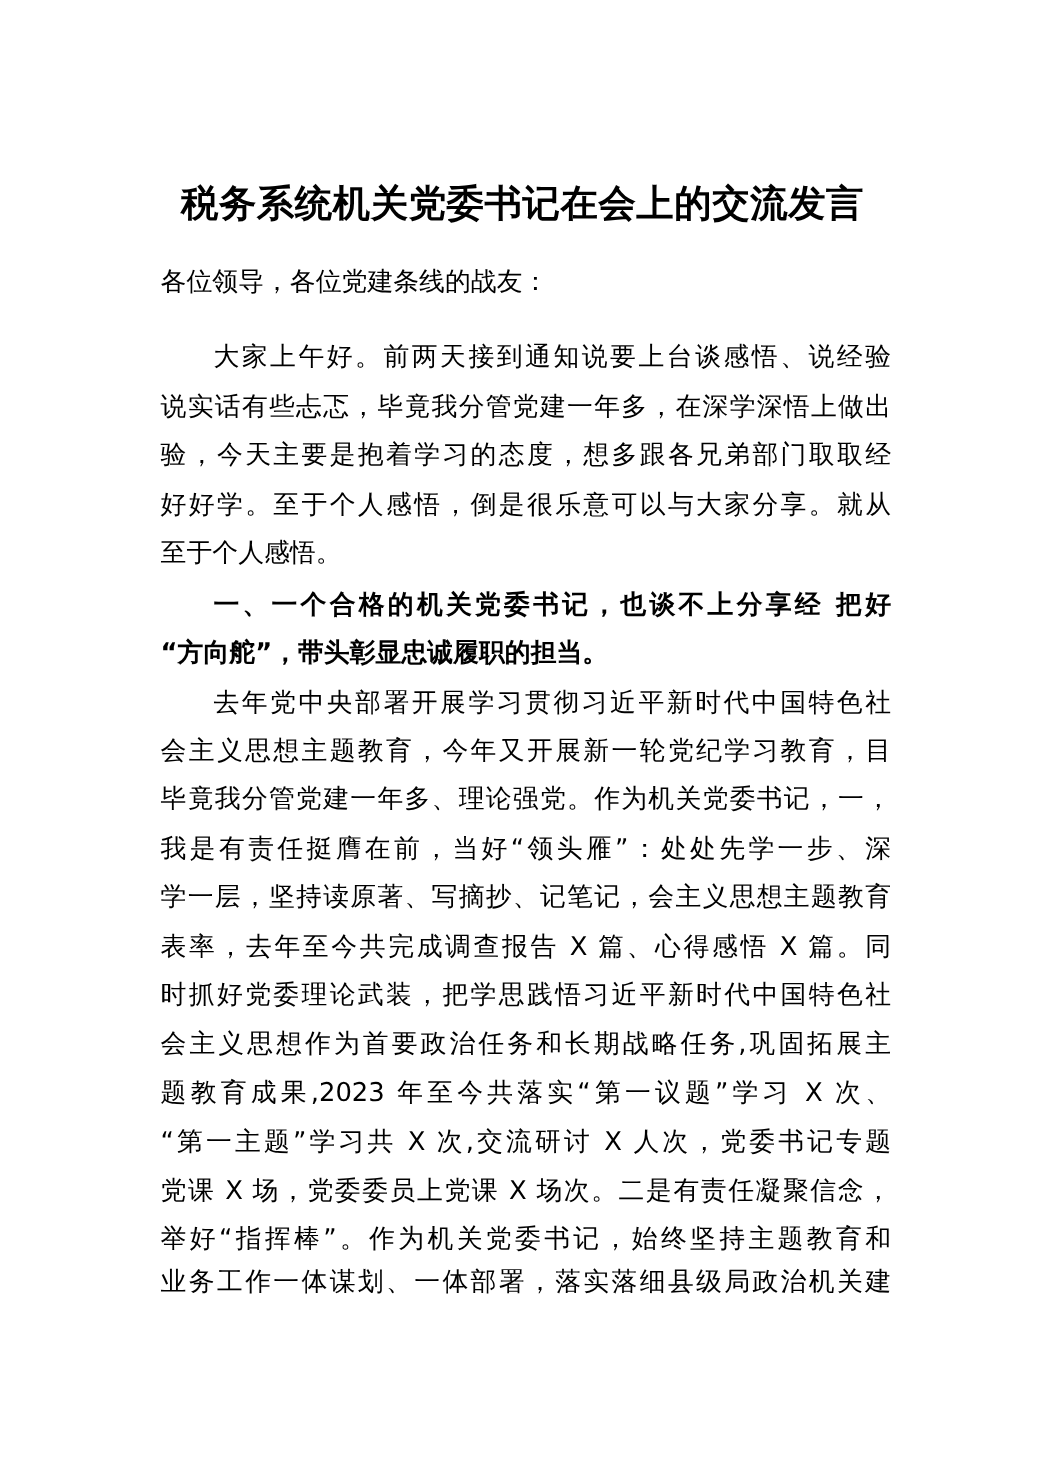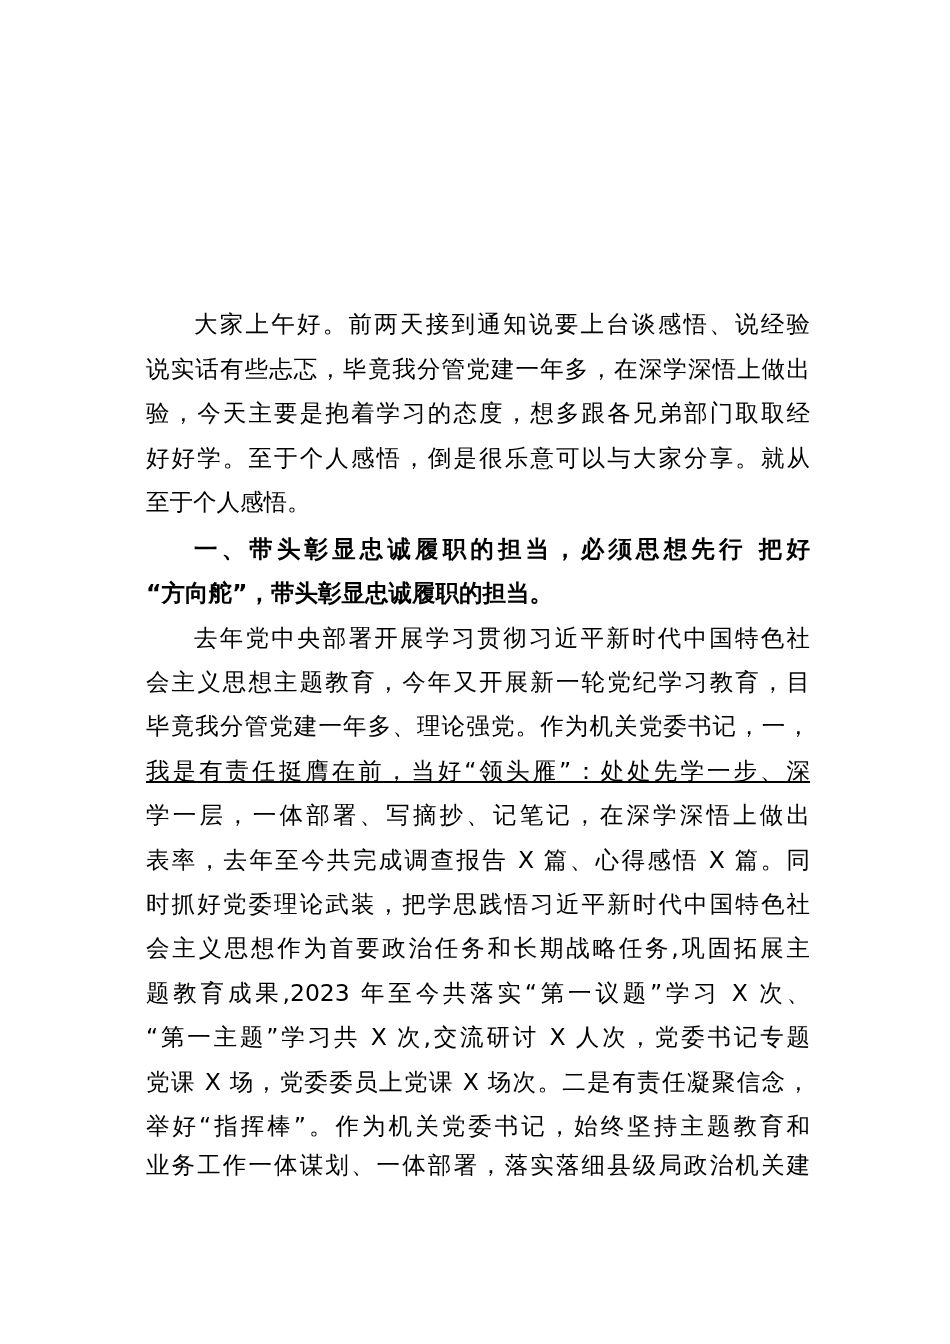--- a/index.html
+++ b/index.html
@@ -56,41 +56,43 @@
     }
     .line.heading {
       font-weight: bold;
     }
   </style>
 </head>
 <body>
 
 <div class="page">
 
+  <div class="title">税务系统机关党委书记在会上的交流发言</div>
 
+  <div class="line last" style="top:236px;">各位领导，各位党建条线的战友：</div>
 
   <div>
     <div class="line indent" style="top:304px;">大家上午好。前两天接到通知说要上台谈感悟、说经验</div>
     <div class="line" style="top:349px;">说实话有些忐忑，毕竟我分管党建一年多，在深学深悟上做出</div>
     <div class="line" style="top:393px;">验，今天主要是抱着学习的态度，想多跟各兄弟部门取取经</div>
     <div class="line" style="top:438px;">好好学。至于个人感悟，倒是很乐意可以与大家分享。就从</div>
     <div class="line last" style="top:482px;">至于个人感悟。</div>
   </div>
 
   <div>
-    <div class="line indent heading" style="top:529px;">一、带头彰显忠诚履职的担当，必须思想先行 把好</div>
+    <div class="line indent heading" style="top:529px;">一、一个合格的机关党委书记，也谈不上分享经 把好</div>
     <div class="line heading last" style="top:573px;">“方向舵”，带头彰显忠诚履职的担当。</div>
   </div>
 
   <div>
     <div class="line indent" style="top:618px;">去年党中央部署开展学习贯彻习近平新时代中国特色社</div>
     <div class="line" style="top:662px;">会主义思想主题教育，今年又开展新一轮党纪学习教育，目</div>
     <div class="line" style="top:706px;">毕竟我分管党建一年多、理论强党。作为机关党委书记，一，</div>
-    <div class="line" style="top:751px;text-decoration:underline;">我是有责任挺膺在前，当好“领头雁”：处处先学一步、深</div>
-    <div class="line" style="top:795px;">学一层，一体部署、写摘抄、记笔记，在深学深悟上做出</div>
+    <div class="line" style="top:751px;">我是有责任挺膺在前，当好“领头雁”：处处先学一步、深</div>
+    <div class="line" style="top:795px;">学一层，坚持读原著、写摘抄、记笔记，会主义思想主题教育</div>
     <div class="line" style="top:840px;">表率，去年至今共完成调查报告 X 篇、心得感悟 X 篇。同</div>
     <div class="line" style="top:884px;">时抓好党委理论武装，把学思践悟习近平新时代中国特色社</div>
     <div class="line" style="top:928px;">会主义思想作为首要政治任务和长期战略任务,巩固拓展主</div>
     <div class="line" style="top:973px;">题教育成果,2023 年至今共落实“第一议题”学习 X 次、</div>
     <div class="line" style="top:1017px;">“第一主题”学习共 X 次,交流研讨 X 人次，党委书记专题</div>
     <div class="line" style="top:1062px;">党课 X 场，党委委员上党课 X 场次。二是有责任凝聚信念，</div>
     <div class="line" style="top:1106px;">举好“指挥棒”。作为机关党委书记，始终坚持主题教育和</div>
     <div class="line" style="top:1117px;margin-top:28px;">业务工作一体谋划、一体部署，落实落细县级局政治机关建</div>
   </div>
 

